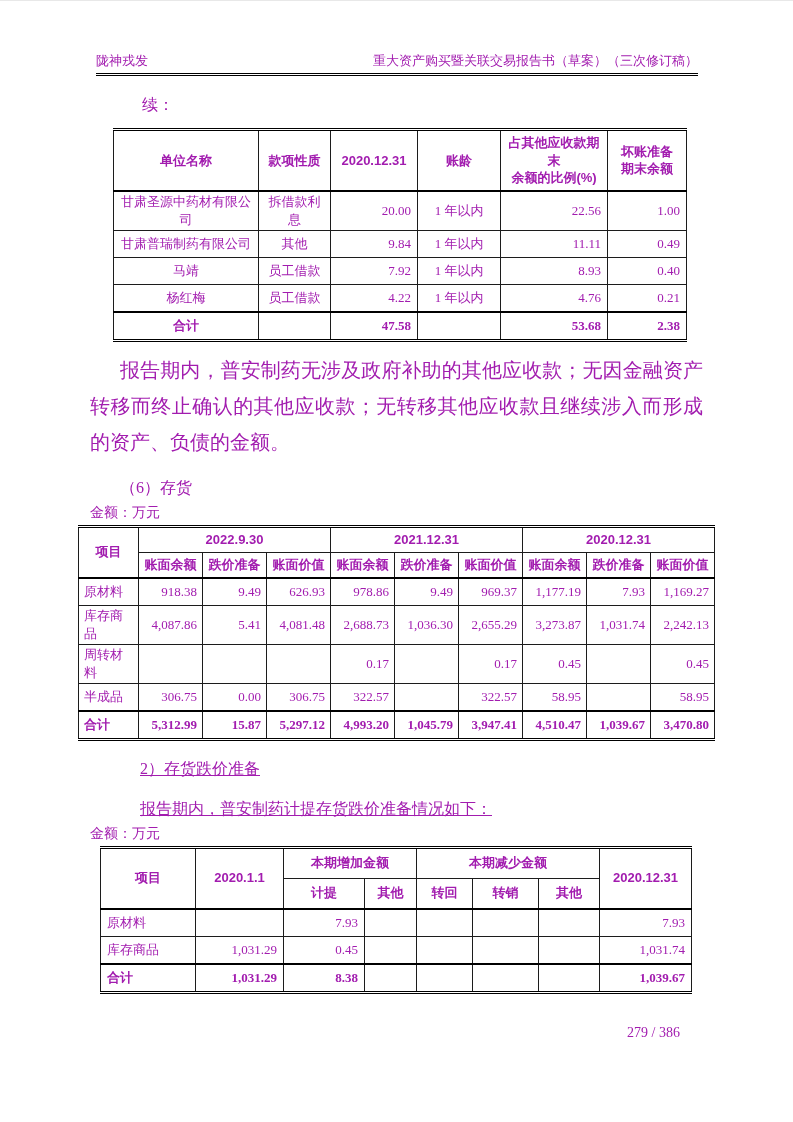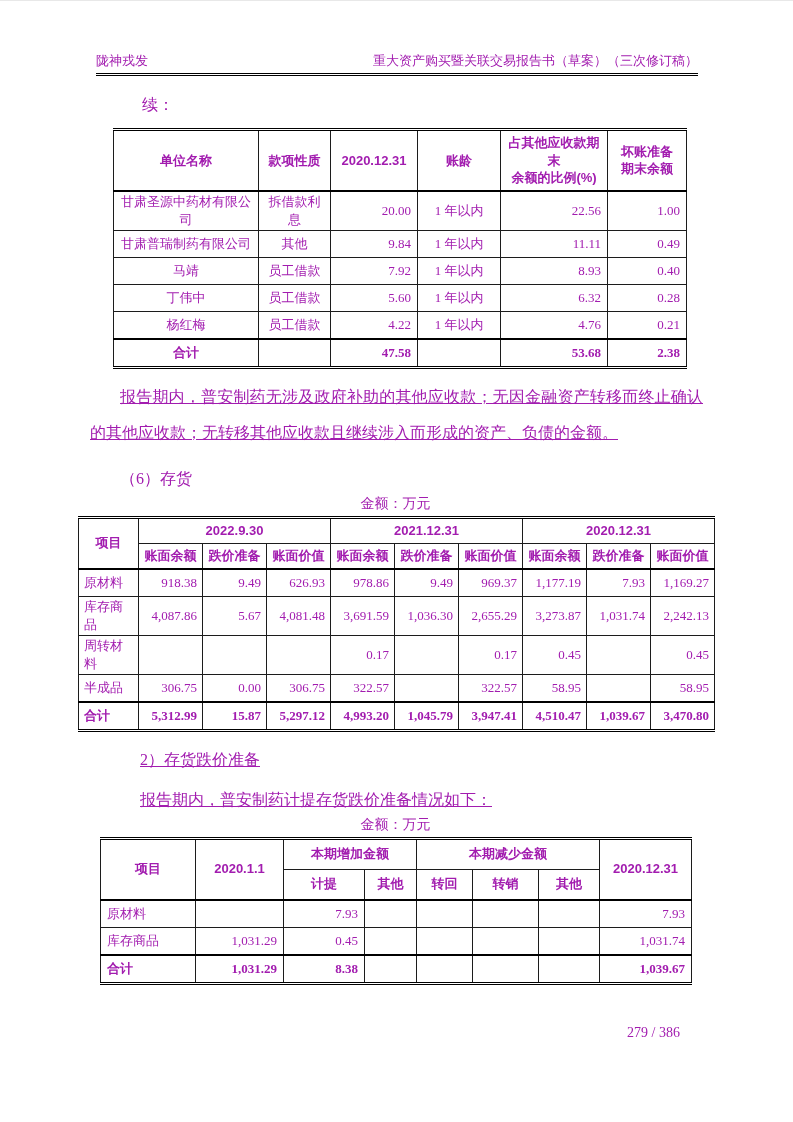--- a/index.html
+++ b/index.html
@@ -14,25 +14,25 @@
     position:absolute; left:96px; right:95px; top:52px;
     display:flex; justify-content:space-between; align-items:flex-end;
     padding-bottom:4px; border-bottom:3px double #000;
     font-size:13px; line-height:1.2;
   }
   
   .content { position:absolute; left:90px; top:80px; width:613px; }
 
   .cont-label { margin:14px 0 0 52px; font-size:16px; }
 
-  .para { margin-top:10px; font-size:16px; line-height:36px; text-align:justify; text-indent:30px;text-decoration:underline; }
+  .para { margin-top:10px; font-size:20px; line-height:36px; text-align:justify; text-indent:30px; }
   .heading { margin:16px 0 0 30px; font-size:16px; line-height:24px; }
   .subheading { margin:10px 0 0 50px; font-size:16px; line-height:24px; }
   .para-noindent { margin:16px 0 0 50px; font-size:16px; line-height:24px;text-decoration:underline; }
-  .unit-label { margin-top:4px; text-align:center; font-size:14px; padding-right:2px; }
+  .unit-label { margin-top:4px; text-align:left; font-size:14px; padding-right:2px; }
 
   
   table.fin {
     border-collapse:collapse; table-layout:fixed;
     border-top:3px double #000; border-bottom:3px double #000;
     font-size:13px;
   }
   table.fin th, table.fin td {
     border:1px solid #1c1c1c; overflow:hidden;
   }
@@ -127,28 +127,20 @@
           </tr>
           <tr>
             <td>马靖</td>
             <td>员工借款</td>
             <td>7.92</td>
             <td>1 年以内</td>
             <td>8.93</td>
             <td>0.40</td>
           </tr>
           <tr>
-            <td>丁伟中</td>
-            <td>员工借款</td>
-            <td>5.60</td>
-            <td>1 年以内</td>
-            <td>6.32</td>
-            <td>0.28</td>
-          </tr>
-          <tr>
             <td>杨红梅</td>
             <td>员工借款</td>
             <td>4.22</td>
             <td>1 年以内</td>
             <td>4.76</td>
             <td>0.21</td>
           </tr>
           <tr class="total-row">
             <td>合计</td>
             <td></td>
@@ -209,23 +201,23 @@
             <td>978.86</td>
             <td>9.49</td>
             <td>969.37</td>
             <td>1,177.19</td>
             <td>7.93</td>
             <td>1,169.27</td>
           </tr>
           <tr>
             <td>库存商品</td>
             <td>4,087.86</td>
-            <td>5.67</td>
+            <td>5.41</td>
             <td>4,081.48</td>
-            <td>3,691.59</td>
+            <td>2,688.73</td>
             <td>1,036.30</td>
             <td>2,655.29</td>
             <td>3,273.87</td>
             <td>1,031.74</td>
             <td>2,242.13</td>
           </tr>
           <tr>
             <td>周转材料</td>
             <td></td>
             <td></td>

